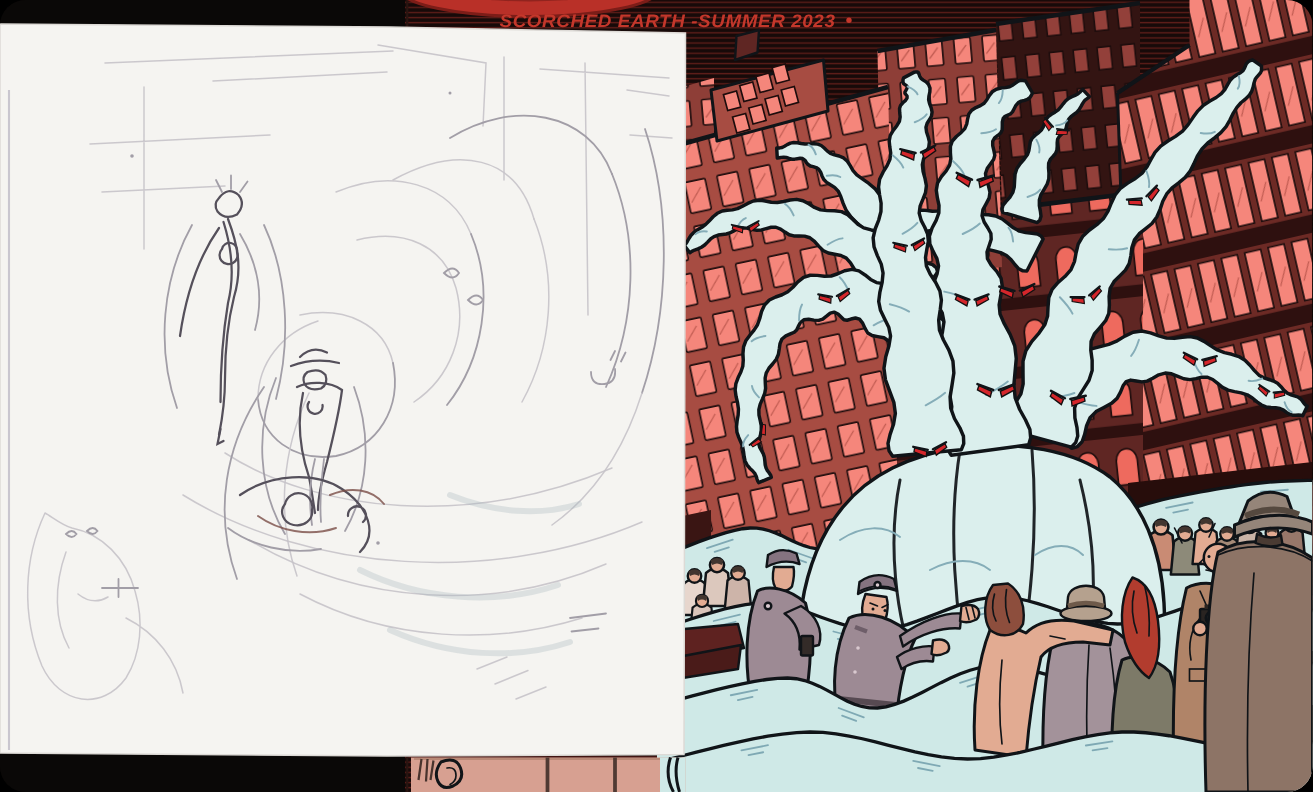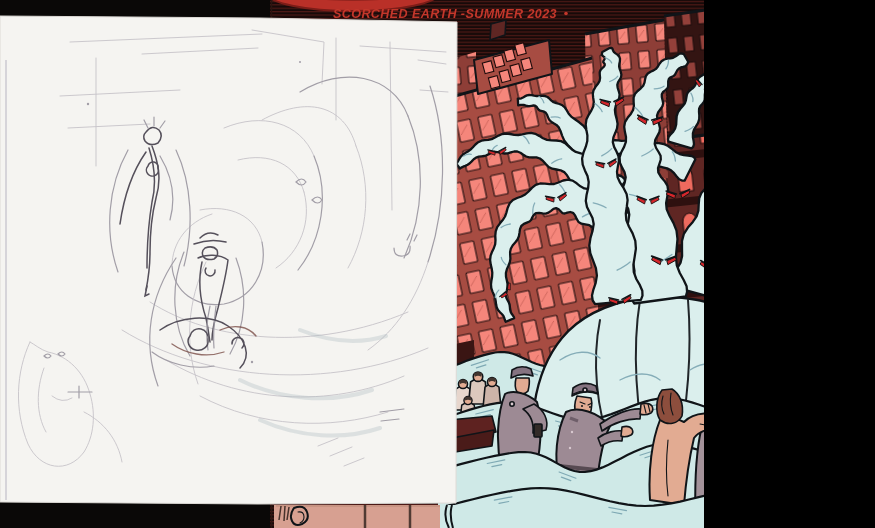--- a/index.html
+++ b/index.html
@@ -1,17 +1,17 @@
 <!DOCTYPE html>
 <html style="--black: #0a0807; --paper: #f5f4f1; --pencil-light: #c6c3c9; --pencil-mid: #a29ea7; --pencil-dark: #55505b; --pencil-red: #7a4e47; --pencil-blue: #a9b9be; --ink: #101418; --sky: #170a09; --sky-line: #5e1d19; --facade-a: #a74c42; --facade-b: #8e3e37; --facade-c: #5f2623; --facade-d: #6d2a25; --facade-e: #331412; --window-lit: #f5867b; --window-mid: #ee6a5e; --window-dim: #93403a; --band-dark: #2e100f; --crowd-wall: #270d0b; --crowd-window: #dc4a3f; --monster: #dbefed; --monster-hatch: #85adb8; --eye-red: #d5262b; --wave: #cfe9e7; --wave-line: #7fa9b4; --uniform: #9d8a94; --uniform-dark: #857380; --flesh: #e2ab92; --flesh-deep: #c98b74; --hair-brown: #8d4e3d; --hair-red: #b23c2e; --coat-pale: #e7d6cd; --coat-tan: #b08468; --coat-olive: #7d7a68; --coat-gray: #a3929a; --coat-brown: #8d7466; --hat-tan: #b5a18e; --hat-gray: #958579; --masthead-red: #c4372b; --logo-red: #b93028; --debris: #5e2220; --page-flesh: #d7a091; --camera-dark: #2a2421;"><head>
 <meta charset="utf-8">
 <style>
   html,body{margin:0;padding:0;background:#000;}
-  .stage{position:relative;width:704px;height:528px;overflow:hidden;background:var(--black,#0a0807);
-         font-family:"Liberation Sans",sans-serif;}
+  .stage{position:relative;width:875px;height:528px;overflow:hidden;background:var(--black,#0a0807);
+         font-family:"Liberation Sans",sans-serif;border-radius:17px;}
   svg{display:block}
   
   .masthead{font:italic 800 12px "Liberation Sans",sans-serif;letter-spacing:.4px;fill:var(--masthead-red);}
   .p-sky{fill:var(--sky)} .sky-hline{stroke:var(--sky-line);stroke-width:.9}
   .p-fa{fill:var(--facade-a)} .p-fb{fill:var(--facade-b)} .p-fc{fill:var(--facade-c)}
   .p-fd{fill:var(--facade-d)} .p-fe{fill:var(--facade-e)}
   .p-win{fill:var(--window-lit)} .p-win2{fill:var(--window-mid)} .p-wind{fill:var(--window-dim)}
   .p-band{fill:var(--band-dark)}
   .wfr{stroke:#1d0c0c;stroke-width:1.1}
   .glint{stroke:#c05a50;stroke-width:.8;fill:none}

